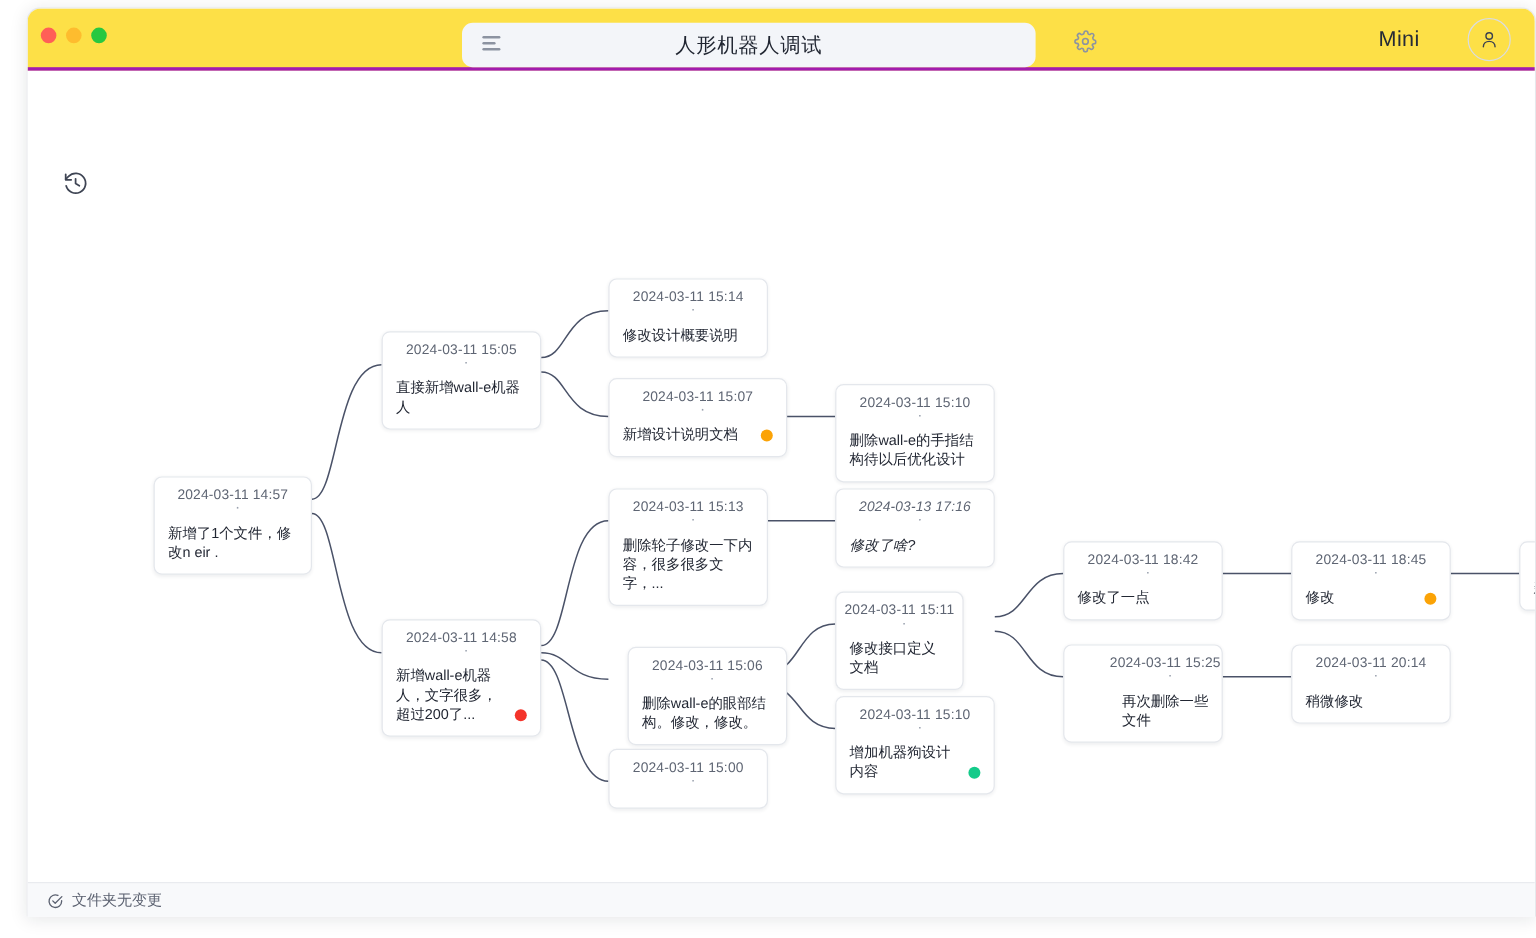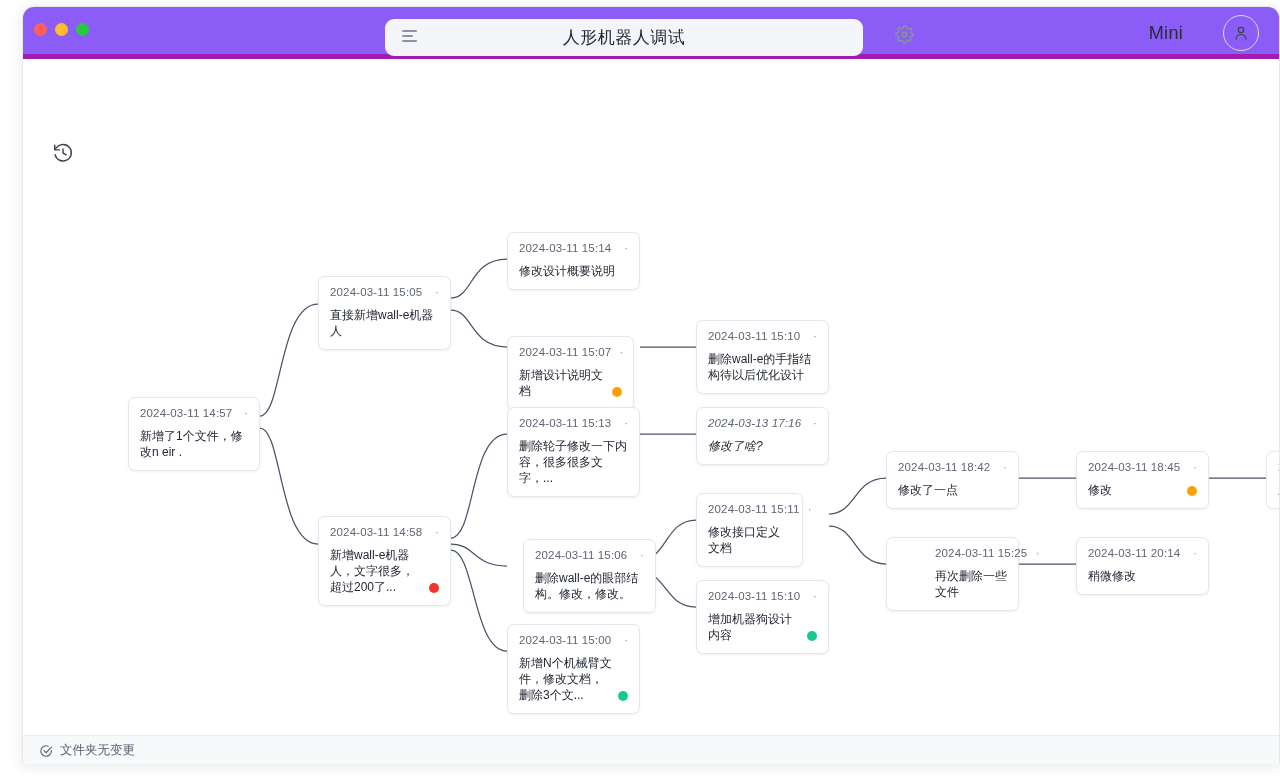--- a/index.html
+++ b/index.html
@@ -24,22 +24,22 @@
     border: 1px solid #e6e8ec;
     border-bottom: none;
     box-shadow: 0 2px 14px rgba(20,25,40,0.10);
     overflow: hidden;
   }
 
   
   #titlebar {
     position: relative;
     height: 52px;
-    background: #8b5cf6;
-    border-bottom: 5px solid #a21caf;
+    background: #fde047;
+    border-bottom: 3px solid #a21caf;
     display: flex;
     align-items: center;
   }
 
   #traffic-lights {
     position: absolute;
     left: 11px;
     top: 16px;
     display: flex;
     gap: 8px;
@@ -157,20 +157,21 @@
     border: 1px solid #e4e7ec;
     border-radius: 7px;
     box-shadow: 0 1px 3px rgba(30,38,56,0.07);
     padding: 9px 11px 10px 11px;
   }
   .node-head {
     display: flex;
     align-items: center;
     justify-content: space-between;
     margin-bottom: 9px;
+    flex-direction: column;
   }
   .node-time {
     font-size: 11.5px;
     color: #5e6573;
     letter-spacing: .15px;
     white-space: nowrap;
   }
   .node-dots {
     font-size: 13px;
     line-height: 8px;
@@ -326,21 +327,21 @@
     <div class="node" style="left:484px; top:173px; width:133px;">
       <div class="node-head">
         <span class="node-time">2024-03-11 15:14</span>
         <span class="node-dots">·</span>
       </div>
       <div class="node-body">
         <span class="node-text">修改设计概要说明</span>
       </div>
     </div>
 
-    <div class="node" style="left:484px; top:277px; width:127px;">
+    <div class="node" style="left:484px; top:256px; width:149px;">
       <div class="node-head">
         <span class="node-time">2024-03-11 15:07</span>
         <span class="node-dots">·</span>
       </div>
       <div class="node-body">
         <span class="node-text">新增设计说明文档</span>
         <span class="badge" style="background:#fba306"></span>
       </div>
     </div>
 
@@ -402,24 +403,20 @@
       <div class="node-body">
         <span class="node-text">增加机器狗设计内容</span>
         <span class="badge" style="background:#14cb8a"></span>
       </div>
     </div>
 
     <div class="node" style="left:484px; top:565px; width:133px;">
       <div class="node-head">
         <span class="node-time">2024-03-11 15:00</span>
         <span class="node-dots">·</span>
-      </div>
-      <div class="node-body">
-        <span class="node-text">新增N个机械臂文件，修改文档，删除3个文...</span>
-        <span class="badge" style="background:#14cb8a"></span>
       </div>
     </div>
 
     <div class="node" style="left:863px; top:392px; width:133px;">
       <div class="node-head">
         <span class="node-time">2024-03-11 18:42</span>
         <span class="node-dots">·</span>
       </div>
       <div class="node-body">
         <span class="node-text">修改了一点</span>

